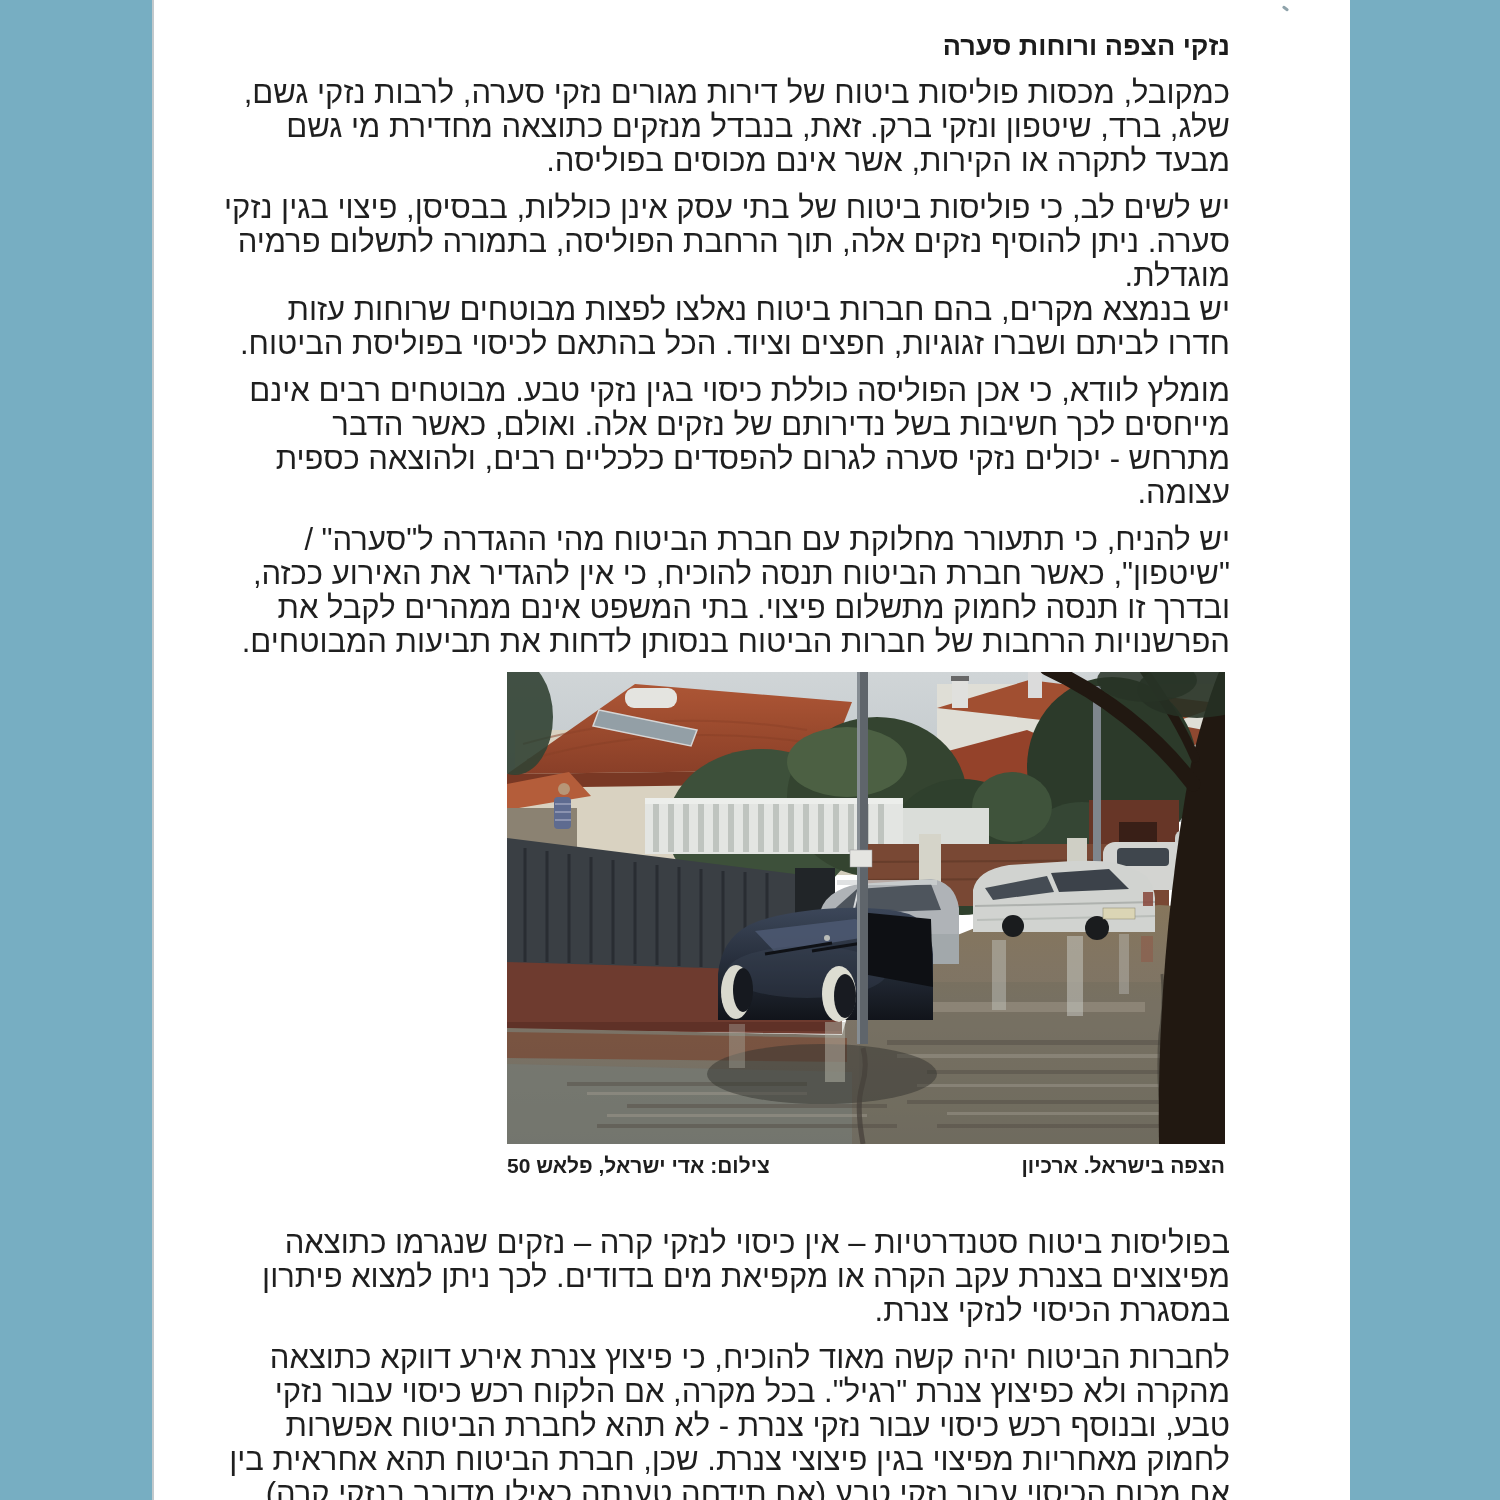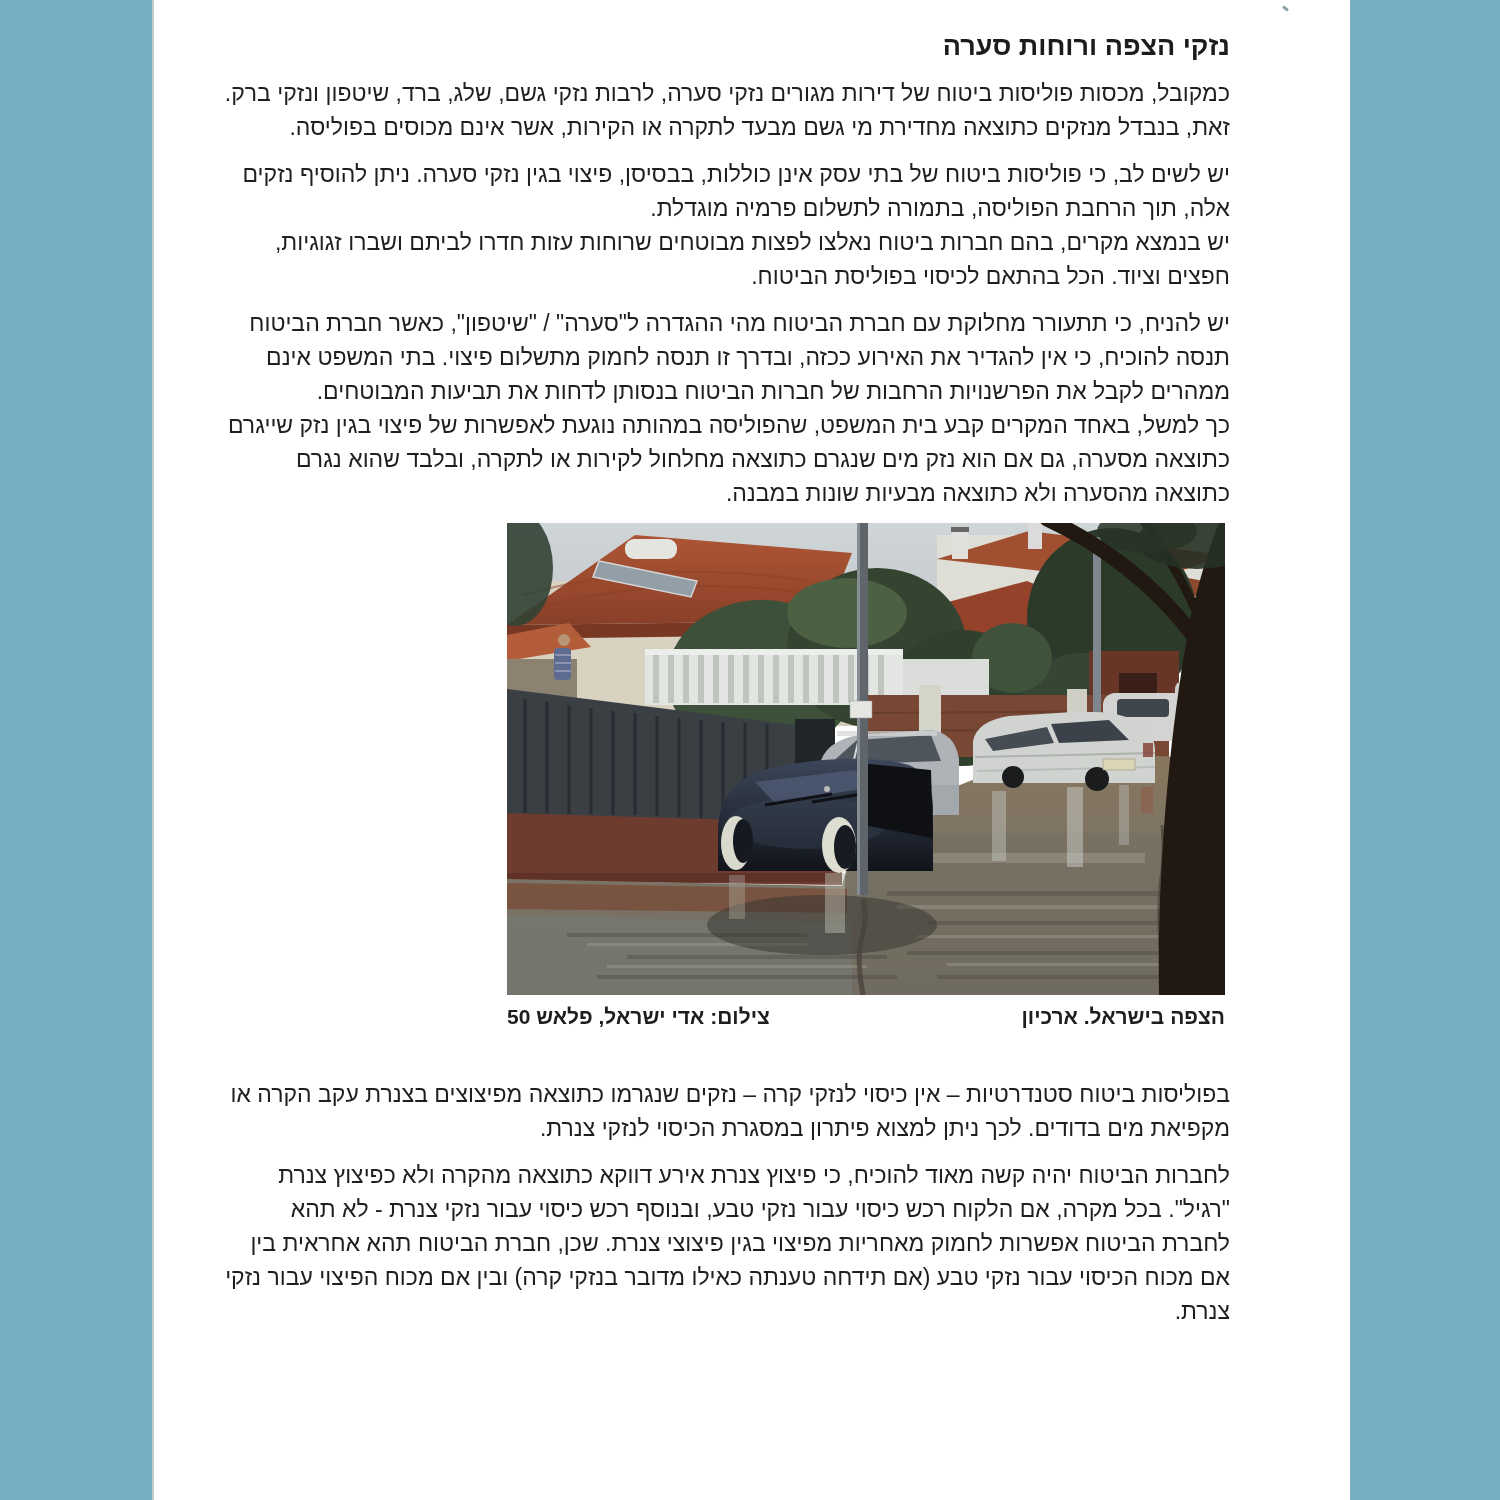--- a/index.html
+++ b/index.html
@@ -18,21 +18,21 @@
   .content{
     direction:rtl;
     padding:30px 120px 0 70px;
     color:#1f1f1f;
   }
   h1.title{
     font-size:27px;line-height:32px;font-weight:bold;
     margin:0 0 14px 0;text-align:right;color:#1c1c1c;
   }
   .para{
-    font-size:23px;line-height:34px;
+    font-size:31px;line-height:34px;
     margin:0 0 13px 0;text-align:right;
     color:#1f1f1f;
   }
   .para .line{display:block;}
   figure.photo{
     margin:8px 5px 0 auto;width:718px;padding:0;
   }
   figure.photo svg{
     display:block;width:718px;height:472px;
     filter:blur(0.7px) saturate(0.92) contrast(0.97);
@@ -59,25 +59,25 @@
     <div class="para">
       <span class="line">כמקובל, מכסות פוליסות ביטוח של דירות מגורים נזקי סערה, לרבות נזקי גשם, שלג, ברד, שיטפון ונזקי ברק. זאת, בנבדל מנזקים כתוצאה מחדירת מי גשם מבעד לתקרה או הקירות, אשר אינם מכוסים בפוליסה.</span>
     </div>
 
     <div class="para">
       <span class="line">יש לשים לב, כי פוליסות ביטוח של בתי עסק אינן כוללות, בבסיסן, פיצוי בגין נזקי סערה. ניתן להוסיף נזקים אלה, תוך הרחבת הפוליסה, בתמורה לתשלום פרמיה מוגדלת.</span>
       <span class="line">יש בנמצא מקרים, בהם חברות ביטוח נאלצו לפצות מבוטחים שרוחות עזות חדרו לביתם ושברו זגוגיות, חפצים וציוד. הכל בהתאם לכיסוי בפוליסת הביטוח.</span>
     </div>
 
     <div class="para">
+      <span class="line">מומלץ לוודא, כי אכן הפוליסה כוללת כיסוי בגין נזקי טבע. מבוטחים רבים אינם מייחסים לכך חשיבות בשל נדירותם של נזקים אלה. ואולם, כאשר הדבר מתרחש - יכולים נזקי סערה לגרום להפסדים כלכליים רבים, ולהוצאה כספית עצומה.</span>
     </div>
 
     <div class="para">
       <span class="line">יש להניח, כי תתעורר מחלוקת עם חברת הביטוח מהי ההגדרה ל"סערה" / "שיטפון", כאשר חברת הביטוח תנסה להוכיח, כי אין להגדיר את האירוע ככזה, ובדרך זו תנסה לחמוק מתשלום פיצוי. בתי המשפט אינם ממהרים לקבל את הפרשנויות הרחבות של חברות הביטוח בנסותן לדחות את תביעות המבוטחים.</span>
-      <span class="line">כך למשל, באחד המקרים קבע בית המשפט, שהפוליסה במהותה נוגעת לאפשרות של פיצוי בגין נזק שייגרם כתוצאה מסערה, גם אם הוא נזק מים שנגרם כתוצאה מחלחול לקירות או לתקרה, ובלבד שהוא נגרם כתוצאה מהסערה ולא כתוצאה מבעיות שונות במבנה.</span>
     </div>
 
     <figure class="photo">
       <svg viewBox="0 0 718 472" xmlns="http://www.w3.org/2000/svg">
         <defs>
           <linearGradient id="skyG" x1="0" y1="0" x2="0" y2="1">
             <stop offset="0" stop-color="#d2d8da"></stop>
               <stop offset="1" stop-color="#bfc7cb"></stop>
           </linearGradient>
           <linearGradient id="waterG" x1="0" y1="0" x2="0" y2="1">

